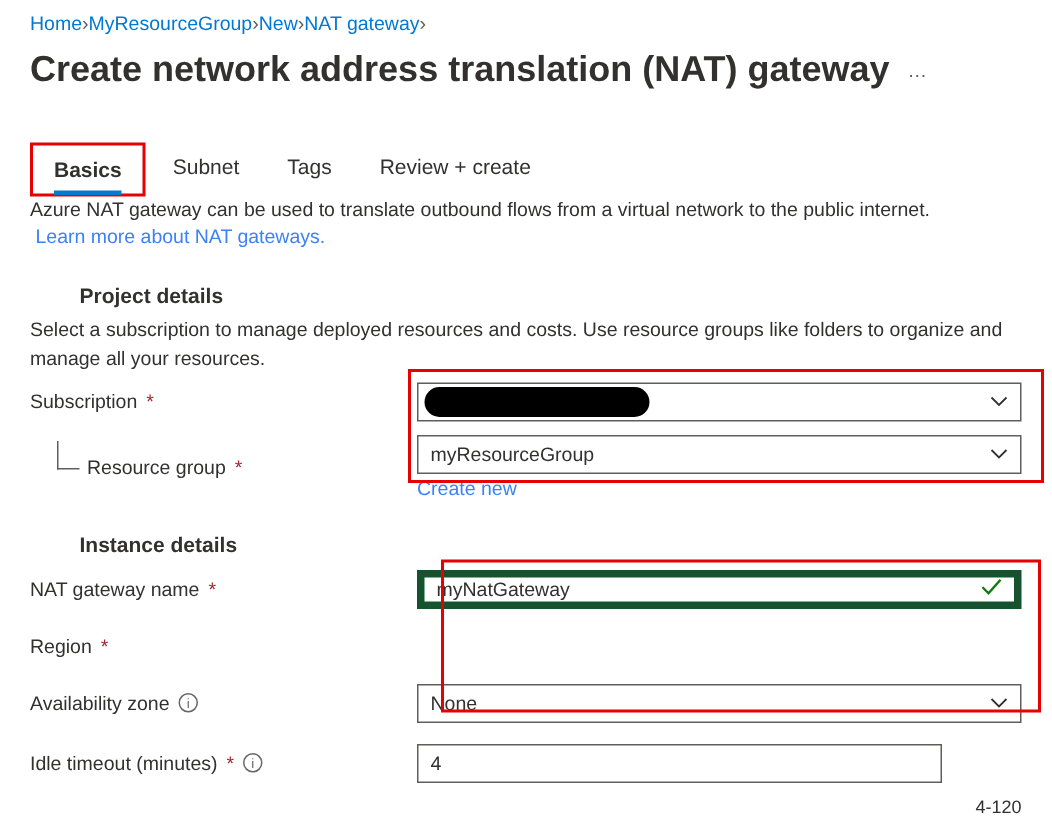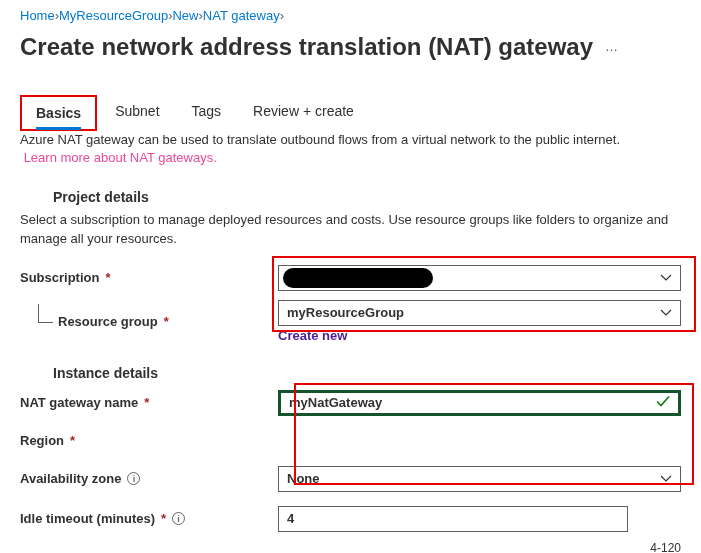--- a/index.html
+++ b/index.html
@@ -55,39 +55,38 @@
     background: #0078d4;
   }
   .red-box-tab {
     border: 2px solid #e60000;
   }
   .desc {
     font-size: 13px;
     color: #323130;
     line-height: 1.4;
   }
-  .link { color: #ec4899; text-decoration: none; cursor: pointer; }
+  .link { color: #3b82f6; text-decoration: none; cursor: pointer; }
   h3 {
     font-size: 14px;
     font-weight: 600;
     margin: 22px 0 6px 0;
     padding-left: 33px;
   }
   .subdesc {
     font-size: 13px;
     color: #323130;
     line-height: 1.4;
-    margin-bottom: 14px;
+    margin-bottom: 4px;
   }
   .form-row {
     display: flex;
     align-items: center;
     min-height: 32px;
     margin-bottom: 6px;
-    font-weight: bold;
   }
   .label-col {
     width: 258px;
     flex: 0 0 258px;
     display: flex;
     align-items: center;
     gap: 4px;
     font-size: 13px;
   }
   .label-col.indent { padding-left: 38px; position: relative; }
@@ -144,30 +143,30 @@
     left: 4px; top: 2px;
     width: 150px; height: 20px;
     background: #000;
     border-radius: 10px;
   }
   .redbox {
     position: absolute;
     border: 2px solid #e60000;
     pointer-events: none;
   }
-  .create-new { font-size: 13px; color: #4c1d95; margin-top: 2px; }
+  .create-new { font-size: 13px; color: #3b82f6; margin-top: 2px; }
   .hint-right {
     text-align: right;
     font-size: 12px;
     color: #323130;
     margin-top: 2px;
   }
   .group1-wrap { position: relative; }
   .group2-wrap { position: relative; }
-  .natname-border { border: 3px solid #14532d; }
+  .natname-border { border: 5px solid #14532d; }
 </style>
 </head>
 <body>
 
 <div class="container">
 
   <div class="breadcrumb">
     <a>Home</a>
     <span class="sep">›</span>
     <a>MyResourceGroup</a>

